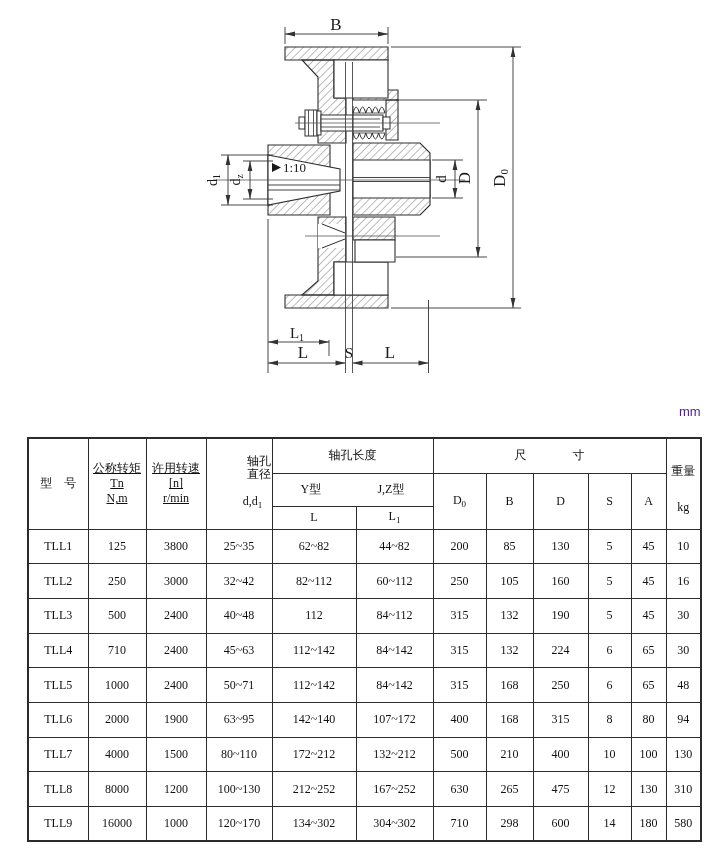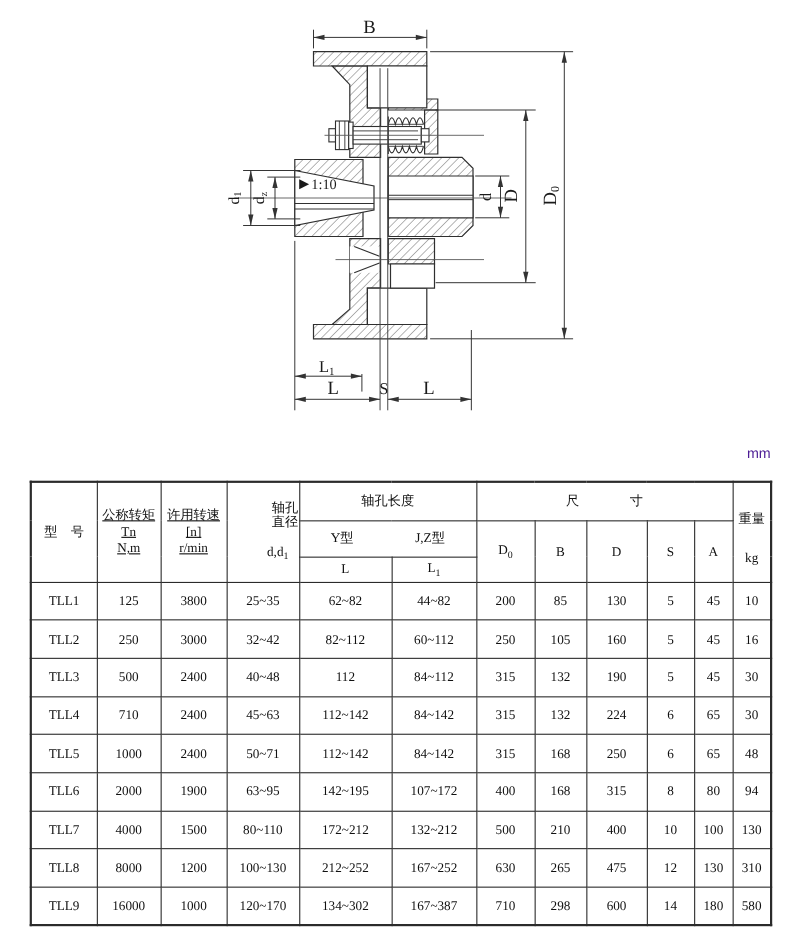--- a/index.html
+++ b/index.html
@@ -305,21 +305,21 @@
           <td>250</td>
           <td>6</td>
           <td>65</td>
           <td>48</td>
         </tr>
         <tr class="data">
           <td>TLL6</td>
           <td>2000</td>
           <td>1900</td>
           <td>63~95</td>
-          <td>142~195</td>
+          <td>142~140</td>
           <td>107~172</td>
           <td>400</td>
           <td>168</td>
           <td>315</td>
           <td>8</td>
           <td>80</td>
           <td>94</td>
         </tr>
         <tr class="data">
           <td>TLL7</td>
@@ -348,21 +348,21 @@
           <td>12</td>
           <td>130</td>
           <td>310</td>
         </tr>
         <tr class="data">
           <td>TLL9</td>
           <td>16000</td>
           <td>1000</td>
           <td>120~170</td>
           <td>134~302</td>
-          <td>167~387</td>
+          <td>304~302</td>
           <td>710</td>
           <td>298</td>
           <td>600</td>
           <td>14</td>
           <td>180</td>
           <td>580</td>
         </tr>
       </tbody>
   </table>
 

